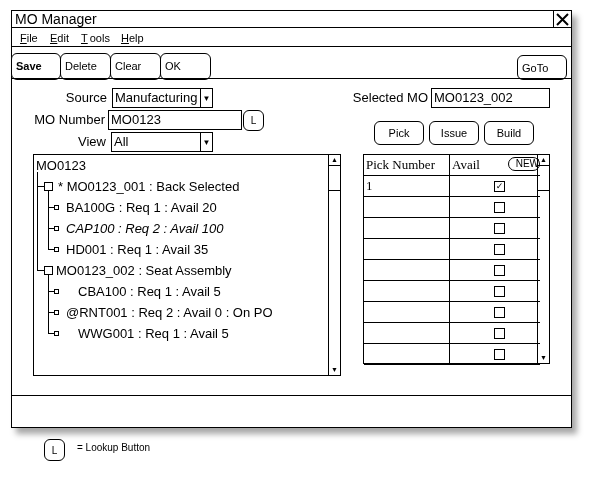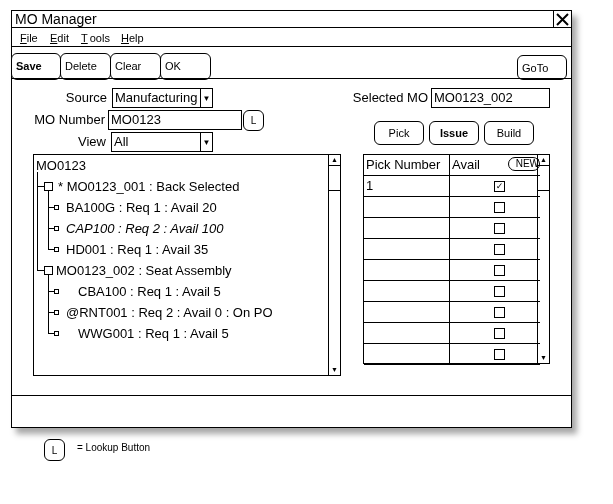--- a/index.html
+++ b/index.html
@@ -21,21 +21,21 @@
   .sbtn{height:24px;border:1.3px solid #000;border-radius:6px;font-size:11px;line-height:22px;text-align:center;background:#fff;}
   .tree{left:33px;top:154px;width:308px;height:222px;border:1.3px solid #000;background:#fff;}
   .vscroll{position:absolute;right:0;top:0;width:11px;height:100%;border-left:1.3px solid #000;}
   .sarrow{position:absolute;left:0;width:100%;height:10px;font-size:7px;line-height:10px;text-align:center;}
   .sthumb{position:absolute;left:0;width:100%;border-top:1.3px solid #000;border-bottom:1.3px solid #000;}
   .node{position:absolute;font-size:13px;line-height:16px;white-space:nowrap;}
   .tline{position:absolute;background:#000;}
   .sq{position:absolute;width:9px;height:9px;border:1.3px solid #000;background:#fff;box-sizing:border-box;}
   .sqs{position:absolute;width:5px;height:5px;border:1px solid #000;background:#fff;box-sizing:border-box;}
   .grid{left:363px;top:154px;width:187px;height:210px;border:1.3px solid #000;background:#fff;}
-  .gcell{position:absolute;box-sizing:border-box;font-size:13px;line-height:20px;padding-left:2px;}
+  .gcell{position:absolute;box-sizing:border-box;font-size:13px;line-height:20px;padding-left:2px;font-family:Liberation Serif, serif;}
   .cb{position:absolute;width:11px;height:11px;border:1.3px solid #000;box-sizing:border-box;background:#fff;font-size:9px;line-height:9px;text-align:center;}
   .status-line{left:11px;top:395px;width:561px;height:0;border-top:1.5px solid #000;}
   .legend-btn{left:44px;top:439px;width:21px;height:22px;}
   .legend-text{left:77px;top:441px;font-size:10px;line-height:13px;}
 </style>
 </head>
 <body>
 
 <div class="abs window"></div>
 <div class="abs titlebar"></div>
@@ -72,21 +72,21 @@
 <div class="abs label" style="left:40px;top:134px;width:66px;">View</div>
 <div class="abs field" style="left:111px;top:132px;width:102px;height:20px;">
   <span>All</span>
   <span class="select-arrow">▼</span>
 </div>
 
 <div class="abs label" style="left:340px;top:90px;width:88px;">Selected MO</div>
 <div class="abs field" style="left:431px;top:88px;width:119px;height:20px;">MO0123_002</div>
 
 <div class="abs sbtn" style="left:374px;top:121px;width:50px;">Pick</div>
-<div class="abs sbtn" style="left:429px;top:121px;width:50px;font-weight:bold;">Issue</div>
+<div class="abs sbtn" style="left:429px;top:121px;width:50px;">Issue</div>
 <div class="abs sbtn" style="left:484px;top:121px;width:50px;">Build</div>
 
 <div class="abs tree">
   <div class="node" style="left:2px;top:3px;">MO0123</div>
 
   <div class="tline" style="left:3px;top:17px;width:1px;height:98px;"></div>
 
   <div class="tline" style="left:3px;top:31px;width:8px;height:1px;"></div>
   <div class="sq" style="left:10px;top:27px;"></div>
   <div class="node" style="left:24px;top:24px;">* MO0123_001 : Back Selected</div>

